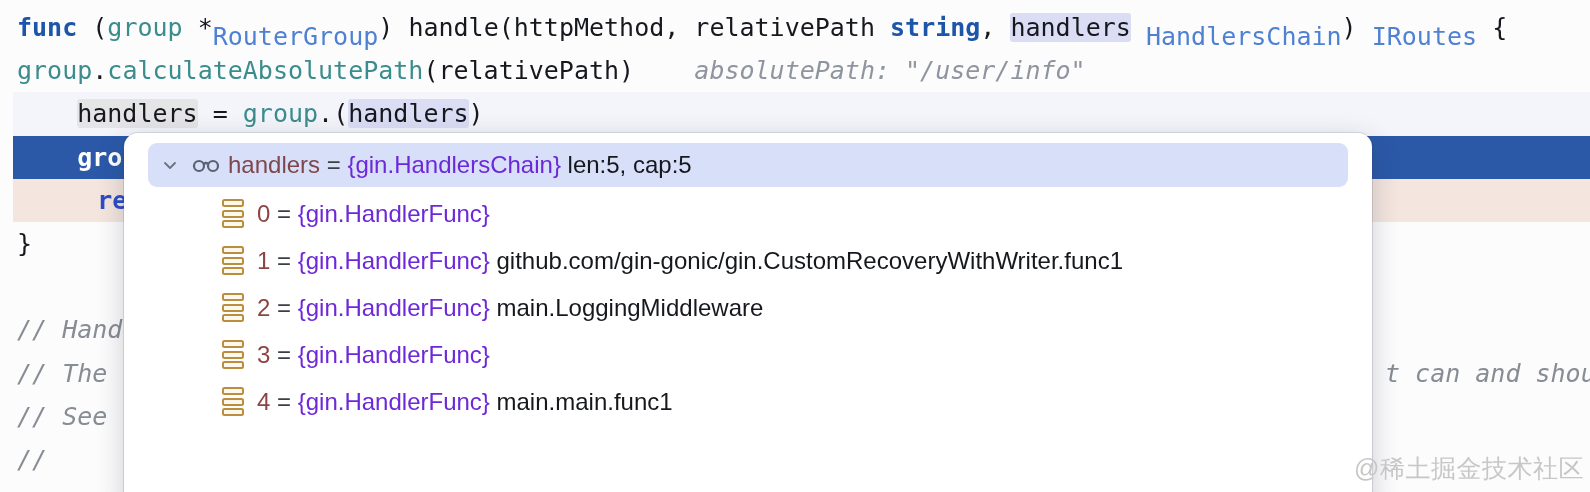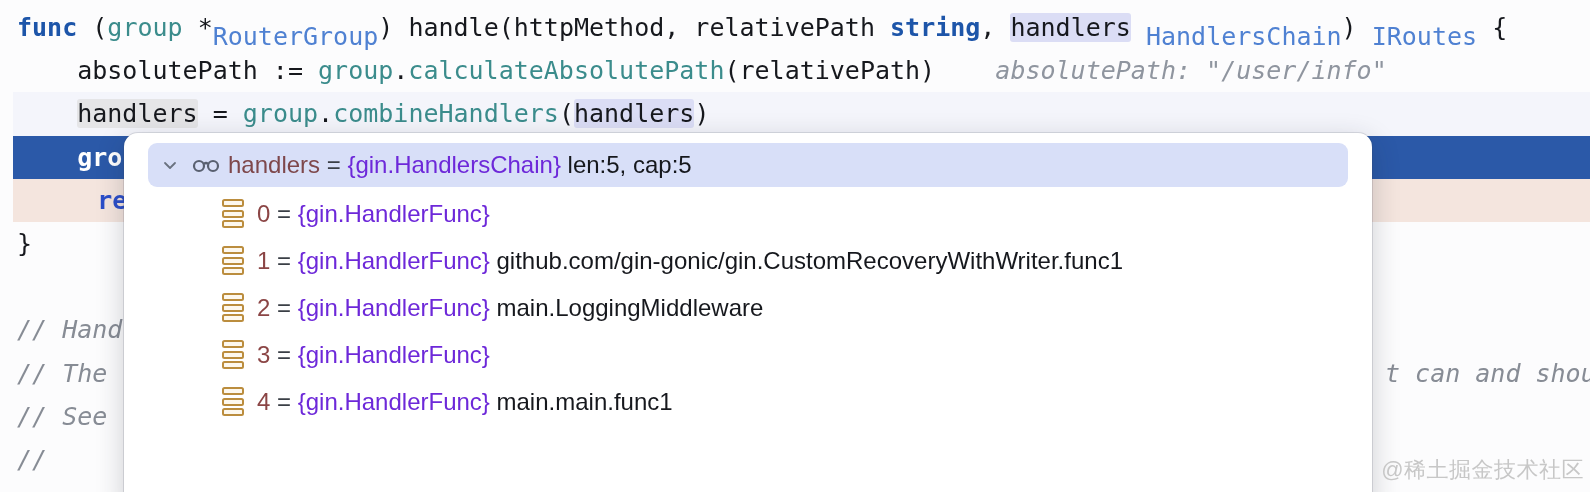--- a/index.html
+++ b/index.html
@@ -66,32 +66,32 @@
     padding-left:98px; font-size:24px; white-space:pre; cursor:default;
   }
   .stack-icon { width:22px; display:flex; flex-direction:column; gap:2.5px; margin-right:13px; flex:0 0 auto; }
   .stack-icon i { display:block; height:8px; border:2.2px solid #bb8d3e; border-radius:2.5px; background:#fdf8ee; }
   .row-index { color:#8b4545; }
   .row-value { color:#16181d; }
 
   
   .watermark {
     position:absolute; right:6px; bottom:7px;
-    color:#c7c7c7; font-size:22px; letter-spacing:.5px;
+    color:#c7c7c7; font-size:25px; letter-spacing:.5px;
     font-family:"Liberation Sans", sans-serif;
     z-index: 6;
   }
 </style>
 </head>
 <body>
 
 <div class="code-area" id="code-area">
     <div class="code-line"><span class="tok-keyword">func</span><span class="tok-plain"> (</span><span class="tok-call">group</span><span class="tok-plain"> *</span><span class="tok-type">RouterGroup</span><span class="tok-plain">) handle(httpMethod, relativePath </span><span class="tok-keyword">string</span><span class="tok-plain">, </span><span class="tok-plain hl-lavender">handlers</span><span class="tok-plain"> </span><span class="tok-type">HandlersChain</span><span class="tok-plain">) </span><span class="tok-type">IRoutes</span><span class="tok-plain"> {</span></div>
-    <div class="code-line"><span class="tok-plain">    absolutePath := </span><span class="tok-call">group</span><span class="tok-plain">.</span><span class="tok-call">calculateAbsolutePath</span><span class="tok-plain">(relativePath)</span><span class="tok-hint">    absolutePath: "/user/info"</span></div>
-    <div class="code-line row-caret"><span class="tok-plain">    </span><span class="tok-plain hl-gray">handlers</span><span class="tok-plain"> = </span><span class="tok-call">group</span><span class="tok-plain">.</span><span class="tok-call">combineHandlers</span><span class="tok-plain">(</span><span class="tok-plain hl-lavender">handlers</span><span class="tok-plain">)</span></div>
+    <div class="code-line"><span class="tok-call">group</span><span class="tok-plain">.</span><span class="tok-call">calculateAbsolutePath</span><span class="tok-plain">(relativePath)</span><span class="tok-hint">    absolutePath: "/user/info"</span></div>
+    <div class="code-line row-caret"><span class="tok-plain">    </span><span class="tok-plain hl-gray">handlers</span><span class="tok-plain"> = </span><span class="tok-call">group</span><span class="tok-plain">.</span><span class="tok-plain">(</span><span class="tok-plain hl-lavender">handlers</span><span class="tok-plain">)</span></div>
     <div class="code-line row-exec"><span class="tok-exec">    gro</span></div>
     <div class="code-line row-break"><span class="tok-plain">    </span><span class="tok-return">ret</span></div>
     <div class="code-line"><span class="tok-plain">}</span></div>
     <div class="code-line"></div>
     <div class="code-line"><span class="tok-comment">// Hand</span></div>
     <div class="code-line"><span class="tok-comment">// The</span><span class="frag-right tok-comment">t can and shou</span></div>
     <div class="code-line"><span class="tok-comment">// See</span></div>
     <div class="code-line"><span class="tok-comment">//</span></div>
   </div>
 

